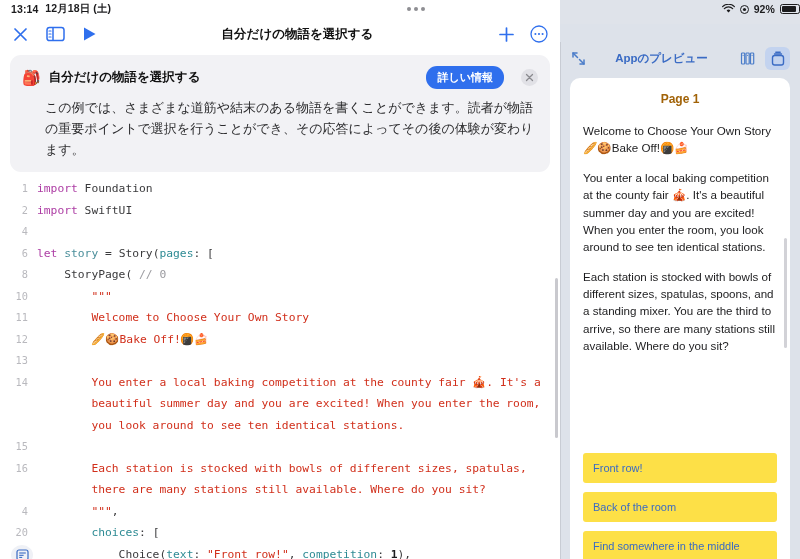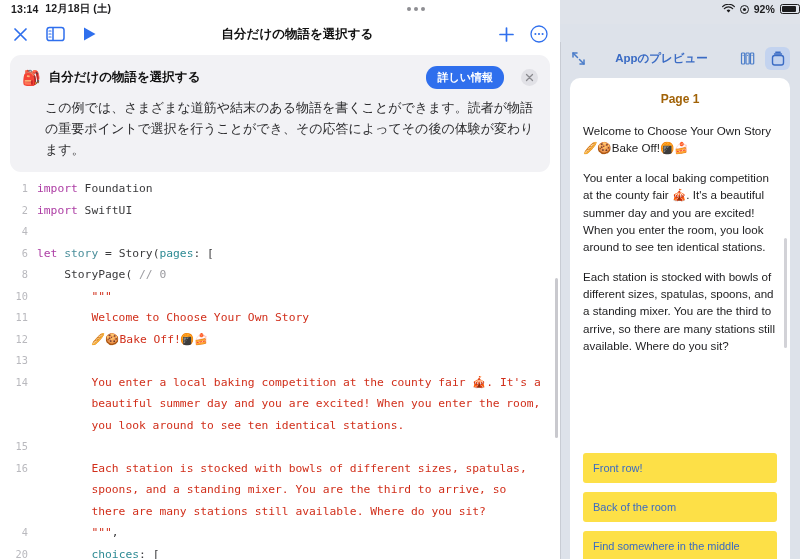--- a/index.html
+++ b/index.html
@@ -263,24 +263,20 @@
             <div class="gutter"></div>
             <div class="code-text"><span class="k-str">        you look around to see ten identical stations.</span></div>
           </div>
           <div class="code-row">
             <div class="gutter">15</div>
             <div class="code-text">&nbsp;</div>
           </div>
           <div class="code-row">
             <div class="gutter">16</div>
             <div class="code-text"><span class="k-str">        Each station is stocked with bowls of different sizes, spatulas,</span></div>
-          </div>
-          <div class="code-row">
-            <div class="gutter"></div>
-            <div class="code-text"><span class="k-str">        spoons, and a standing mixer. You are the third to arrive, so</span></div>
           </div>
           <div class="code-row">
             <div class="gutter"></div>
             <div class="code-text"><span class="k-str">        there are many stations still available. Where do you sit?</span></div>
           </div>
           <div class="code-row">
             <div class="gutter">4</div>
             <div class="code-text"><span class="k-plain">        </span><span class="k-str">"""</span><span class="k-plain">,</span></div>
           </div>
           <div class="code-row">

